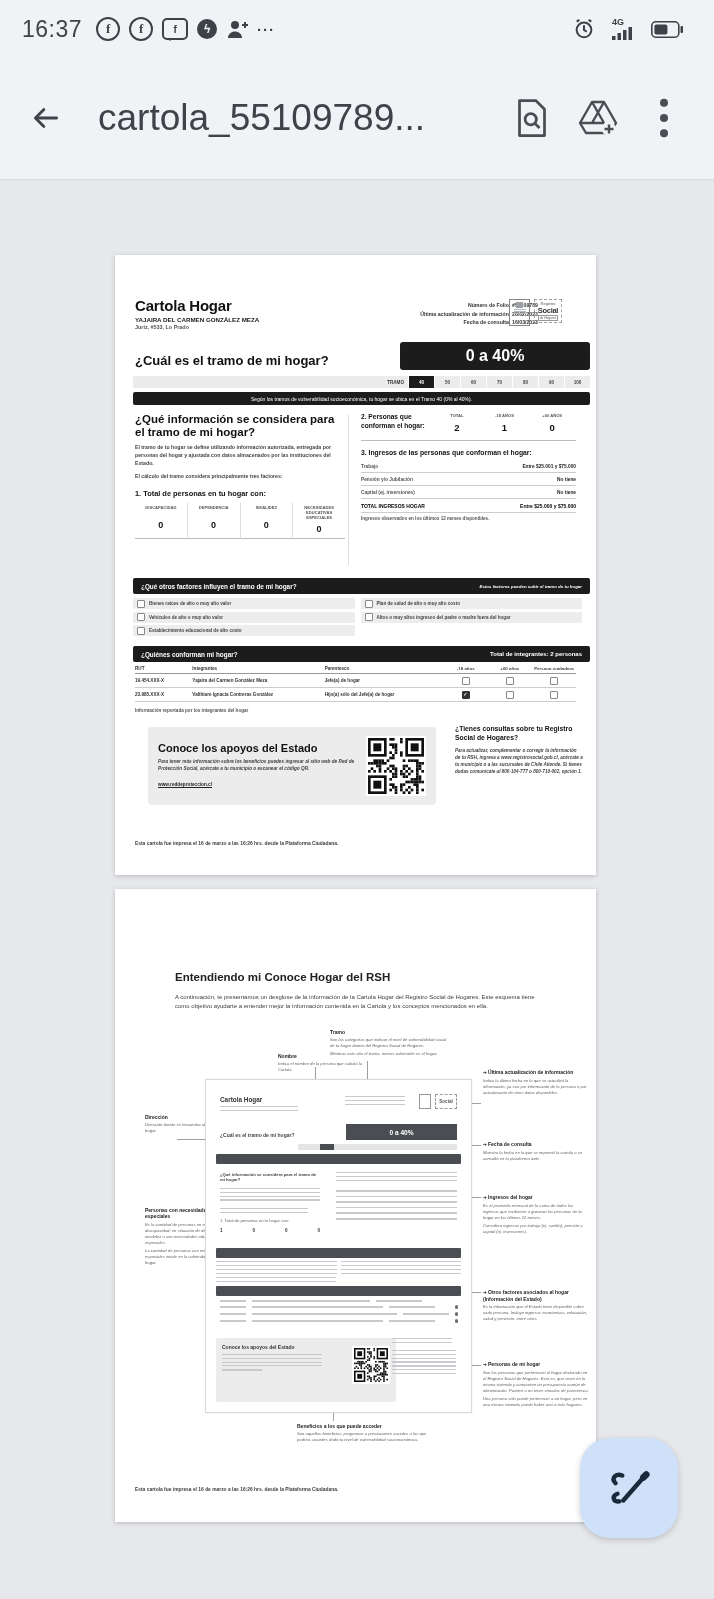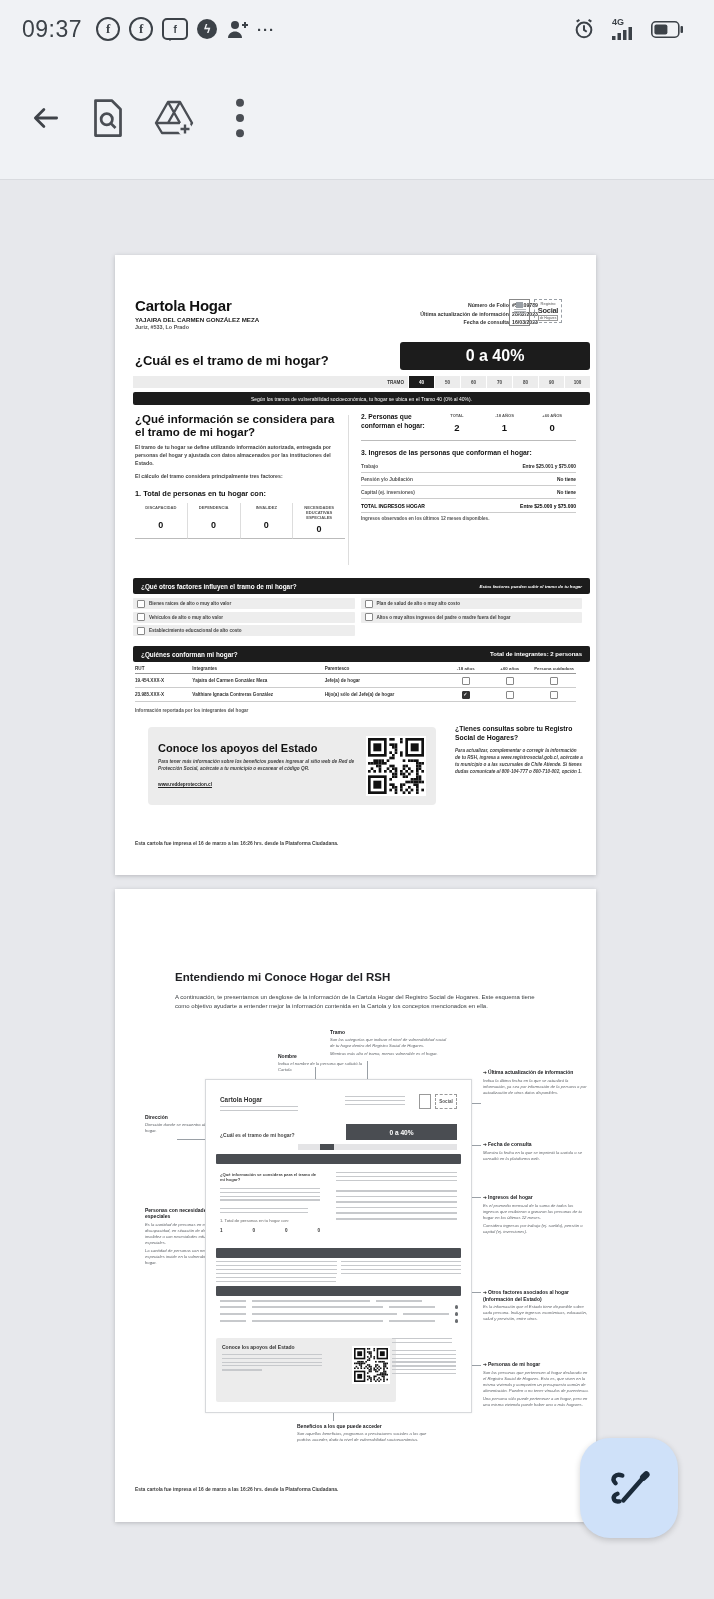--- a/index.html
+++ b/index.html
@@ -111,21 +111,21 @@
   .m-sup-t{font-size:5px;font-weight:bold;color:#333;}
   .mcirc{width:3.5px;height:3.5px;border-radius:50%;background:#6a6d71;position:absolute;}
   
   #fab{position:absolute;left:580px;top:1438px;width:98px;height:100px;border-radius:30px;background:#cfe1f9;display:flex;align-items:center;justify-content:center;box-shadow:0 2px 6px rgba(0,0,0,.18);}
 </style>
 </head>
 <body>
 
 <div id="chrome">
   <div id="statusbar">
-    <span id="status-time">09:37</span>
+    <span id="status-time">16:37</span>
     <span class="sicon fb-circle">f</span>
     <span class="sicon fb-circle">f</span>
     <span class="sicon chat-bubble">f</span>
     <span class="sicon msgr">ϟ</span>
     <span class="sicon">
       <svg width="22" height="20" viewBox="0 0 22 20">
           <circle cx="9" cy="6" r="4" fill="#3c4248"></circle>
           <path d="M2 19c0-4 3.5-6.5 7-6.5s7 2.5 7 6.5z" fill="#3c4248"></path>
           <path d="M16 6h6M19 3v6" stroke="#3c4248" stroke-width="2"></path>
         </svg>
@@ -157,20 +157,21 @@
       </span>
     </span>
   </div>
   <div id="appbar">
     <span id="back-btn">
       <svg width="34" height="34" viewBox="0 0 32 32" fill="none" stroke="#3f4349" stroke-width="2.6" stroke-linecap="round" stroke-linejoin="round">
           <path d="M26 16H7"></path>
           <path d="M14 8l-8 8 8 8"></path>
         </svg>
     </span>
+    <span id="doc-title">cartola_55109789...</span>
     <span class="abicon">
       <svg width="36" height="40" viewBox="0 0 28 32" fill="none" stroke="#4a4e54" stroke-width="2.2" stroke-linejoin="round">
           <path d="M4 2h13l7 7v21H4z"></path>
           <circle cx="13" cy="17" r="4.5"></circle>
           <path d="M16.3 20.3L20 24"></path>
         </svg>
     </span>
     <span class="abicon">
       <svg width="40" height="36" viewBox="0 0 40 36">
           <path d="M14 2h12l12 21-6 10H8l-6-10z" fill="none" stroke="#4a4e54" stroke-width="2.4" stroke-linejoin="round"></path>

